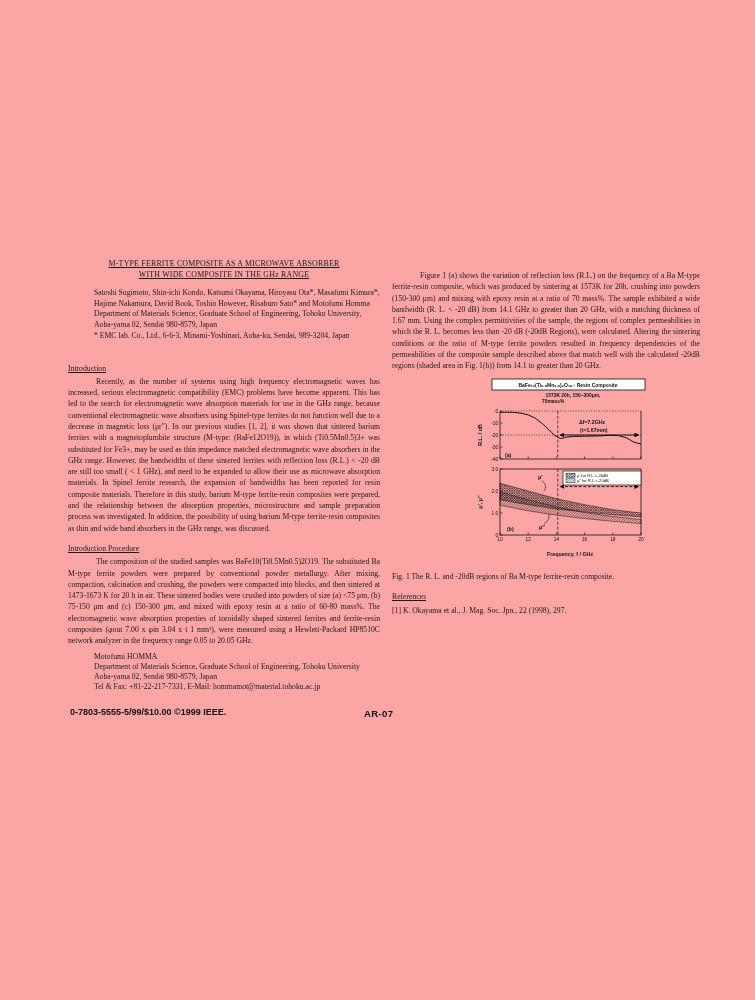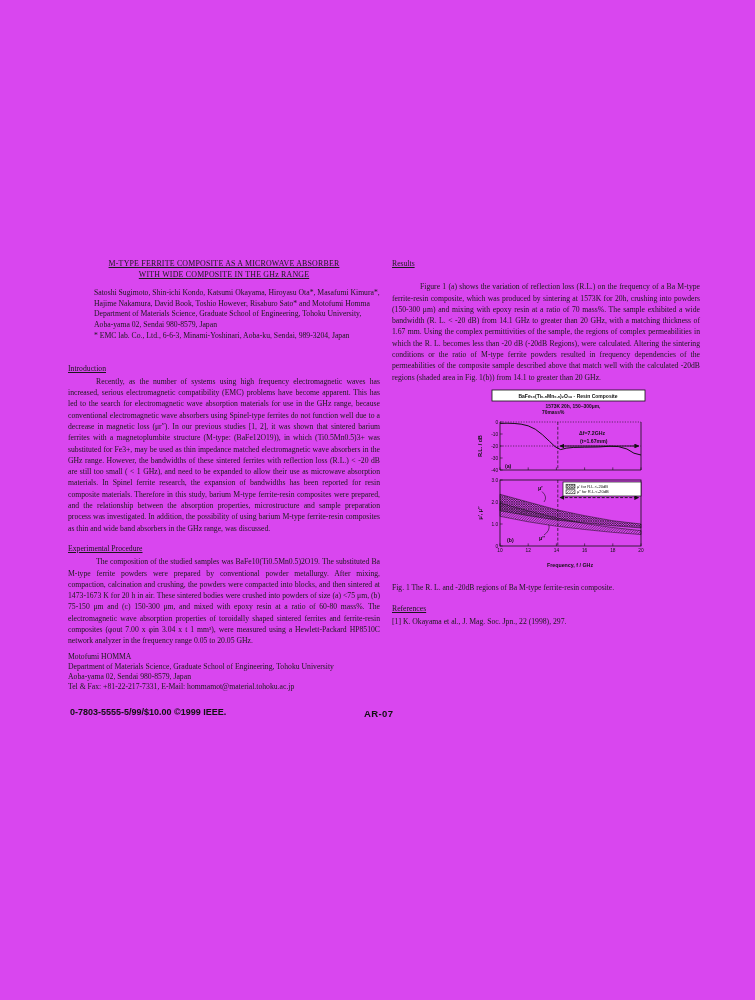--- a/index.html
+++ b/index.html
@@ -1,28 +1,28 @@
 <!DOCTYPE html>
 <html><head>
 <meta charset="utf-8">
 <style>
   html,body{margin:0;padding:0;}
   body{background:#ffffff;}
-  .page{position:relative;width:755px;height:1000px;background:#d946ef;overflow:hidden;
+  .page{position:relative;width:755px;height:1000px;background:#fca5a5;overflow:hidden;
         font-family:"Liberation Serif", serif;color:#1a1a1a;}
   .col{position:absolute;font-size:7.7px;line-height:11.3px;text-align:justify;}
   #left-col{left:68px;top:258px;width:312px;}
   #right-col{left:392px;top:258px;width:308px;}
   .title{text-align:center;font-size:7.9px;line-height:11px;letter-spacing:.2px;}
   .title span{text-decoration:underline;}
   .authors{margin-top:8px;margin-left:26px;text-align:left;line-height:10.7px;}
   .heading{text-decoration:underline;text-align:left;margin-top:21px;margin-bottom:2px;}
   .heading.tight{margin-top:9px;}
   .para{text-indent:28px;}
-  .contact{margin-top:5px;text-align:left;line-height:10.2px;}
+  .contact{margin-top:5px;margin-left:26px;text-align:left;line-height:10.2px;}
   .figure-wrap{margin-top:6px;margin-left:84px;width:172px;text-align:left;}
   .caption{margin-top:4px;font-size:7.6px;}
   .refs{text-align:left;line-height:12px;}
   .footer{position:absolute;top:707px;left:70px;font-family:"Liberation Sans",sans-serif;
           font-weight:bold;font-size:9px;color:#111;}
   #paper-id{position:absolute;top:708px;left:364px;font-family:"Liberation Sans",sans-serif;
           font-weight:bold;font-size:9.5px;letter-spacing:.4px;color:#111;}
   svg text{font-family:"Liberation Sans",sans-serif;fill:#111;}
   .figtitle{font-size:5px;font-weight:bold;}
   .figsub{font-size:4.9px;font-weight:bold;}
@@ -44,32 +44,31 @@
     </div>
     <div class="authors">
       <div>Satoshi Sugimoto, Shin-ichi Kondo, Katsumi Okayama, Hiroyasu Ota*, Masafumi Kimura*,</div>
       <div>Hajime Nakamura, David Book, Toshio However, Risaburo Sato* and Motofumi Homma</div>
       <div>Department of Materials Science, Graduate School of Engineering, Tohoku University,</div>
       <div>Aoba-yama 02, Sendai 980-8579, Japan</div>
       <div>* EMC lab. Co., Ltd., 6-6-3, Minami-Yoshinari, Aoba-ku, Sendai, 989-3204, Japan</div>
     </div>
     <div class="heading">Introduction</div>
     <div class="para">Recently, as the number of systems using high frequency electromagnetic waves has increased, serious electromagnetic compatibility (EMC) problems have become apparent. This has led to the search for electromagnetic wave absorption materials for use in the GHz range, because conventional electromagnetic wave absorbers using Spinel-type ferrites do not function well due to a decrease in magnetic loss (μr″). In our previous studies [1, 2], it was shown that sintered barium ferrites with a magnetoplumbite structure (M-type: (BaFe12O19)), in which (Ti0.5Mn0.5)3+ was substituted for Fe3+, may be used as thin impedance matched electromagnetic wave absorbers in the GHz range. However, the bandwidths of these sintered ferrites with reflection loss (R.L.) &lt; -20 dB are still too small ( &lt; 1 GHz), and need to be expanded to allow their use as microwave absorption materials. In Spinel ferrite research, the expansion of bandwidths has been reported for resin composite materials. Therefore in this study, barium M-type ferrite-resin composites were prepared, and the relationship between the absorption properties, microstructure and sample preparation process was investigated. In addition, the possibility of using barium M-type ferrite-resin composites as thin and wide band absorbers in the GHz range, was discussed.</div>
-    <div class="heading tight">Experimental Procedure</div>
+    <div class="heading tight">Introduction Procedure</div>
     <div class="para">The composition of the studied samples was BaFe10(Ti0.5Mn0.5)2O19. The substituted Ba M-type ferrite powders were prepared by conventional powder metallurgy. After mixing, compaction, calcination and crushing, the powders were compacted into blocks, and then sintered at 1473-1673 K for 20 h in air. These sintered bodies were crushed into powders of size (a) &lt;75 μm, (b) 75-150 μm and (c) 150-300 μm, and mixed with epoxy resin at a ratio of 60-80 mass%. The electromagnetic wave absorption properties of toroidally shaped sintered ferrites and ferrite-resin composites (φout 7.00 x φin 3.04 x t 1 mm³), were measured using a Hewlett-Packard HP8510C network analyzer in the frequency range 0.05 to 20.05 GHz.</div>
     <div class="contact">
       <div>Motofumi HOMMA</div>
       <div>Department of Materials Science, Graduate School of Engineering, Tohoku University</div>
       <div>Aoba-yama 02, Sendai 980-8579, Japan</div>
       <div>Tel &amp; Fax: +81-22-217-7331,   E-Mail: hommamot@material.tohoku.ac.jp</div>
     </div>
   </div>
 
   <div class="col" id="right-col">
-    <div class="heading" style="margin-top:0;">Results</div>
     <div class="para" style="margin-top:12px;">Figure 1 (a) shows the variation of reflection loss (R.L.) on the frequency of a Ba M-type ferrite-resin composite, which was produced by sintering at 1573K for 20h, crushing into powders (150-300 μm) and mixing with epoxy resin at a ratio of 70 mass%.  The sample exhibited a wide bandwidth (R. L. &lt; -20 dB) from 14.1 GHz to greater than 20 GHz, with a matching thickness of 1.67 mm. Using the complex permittivities of the sample, the regions of complex permeabilities in which the R. L. becomes less than -20 dB (-20dB Regions), were calculated. Altering the sintering conditions or the ratio of M-type ferrite powders resulted in frequency dependencies of the permeabilities of the composite sample described above that match well with the calculated -20dB regions (shaded area in Fig. 1(b)) from 14.1 to greater than 20 GHz.</div>
 
     <div class="figure-wrap">
       <svg id="figure-svg" width="172" height="186" viewBox="0 0 172 186">
         <defs>
           <pattern id="hatchCross" width="2.4" height="2.4" patternUnits="userSpaceOnUse">
             <path d="M0,2.4 L2.4,0 M0,0 L2.4,2.4" stroke="#111" stroke-width="0.55"></path>
           </pattern>
           <pattern id="hatchDiag" width="2.6" height="2.6" patternUnits="userSpaceOnUse">
             <path d="M0,2.6 L2.6,0" stroke="#111" stroke-width="0.55"></path>

